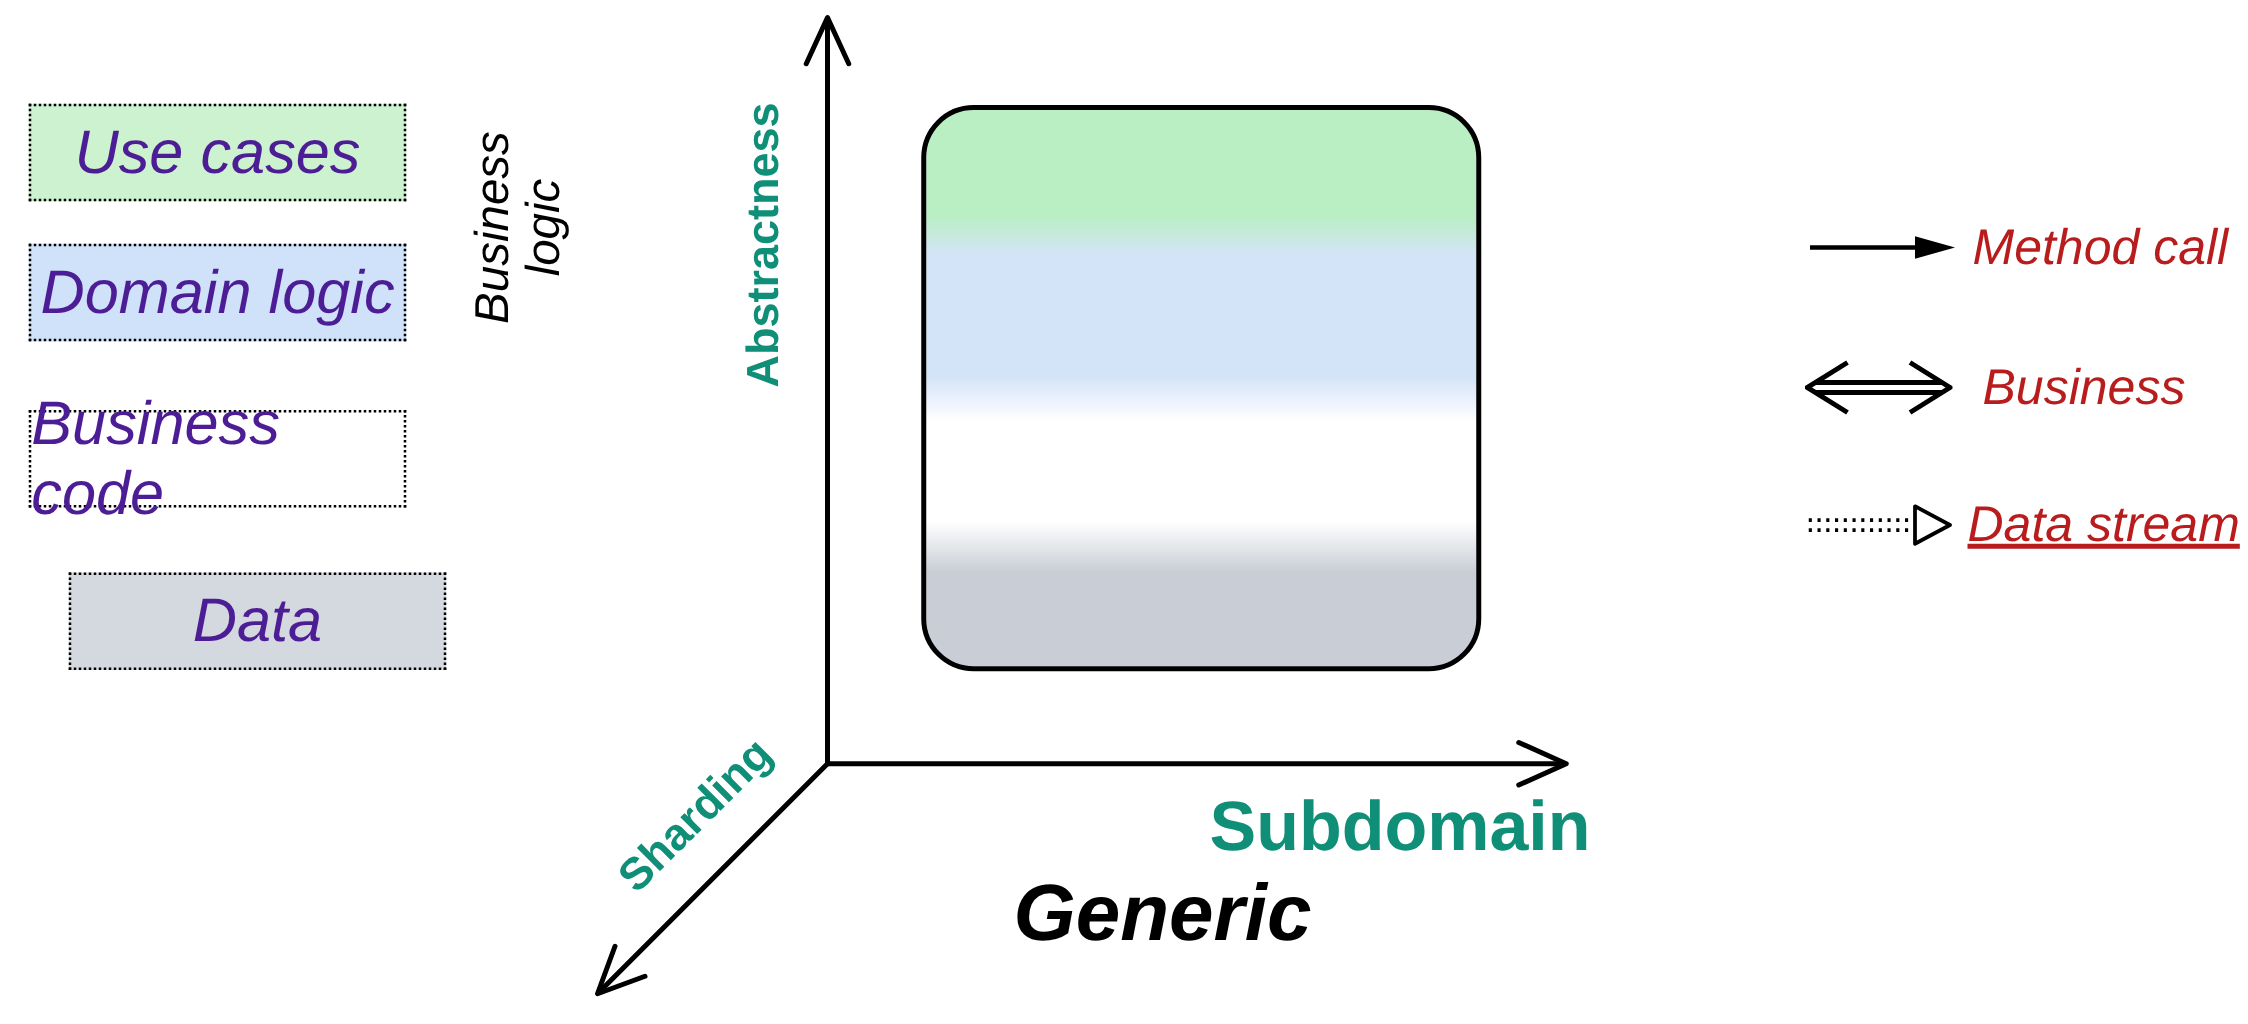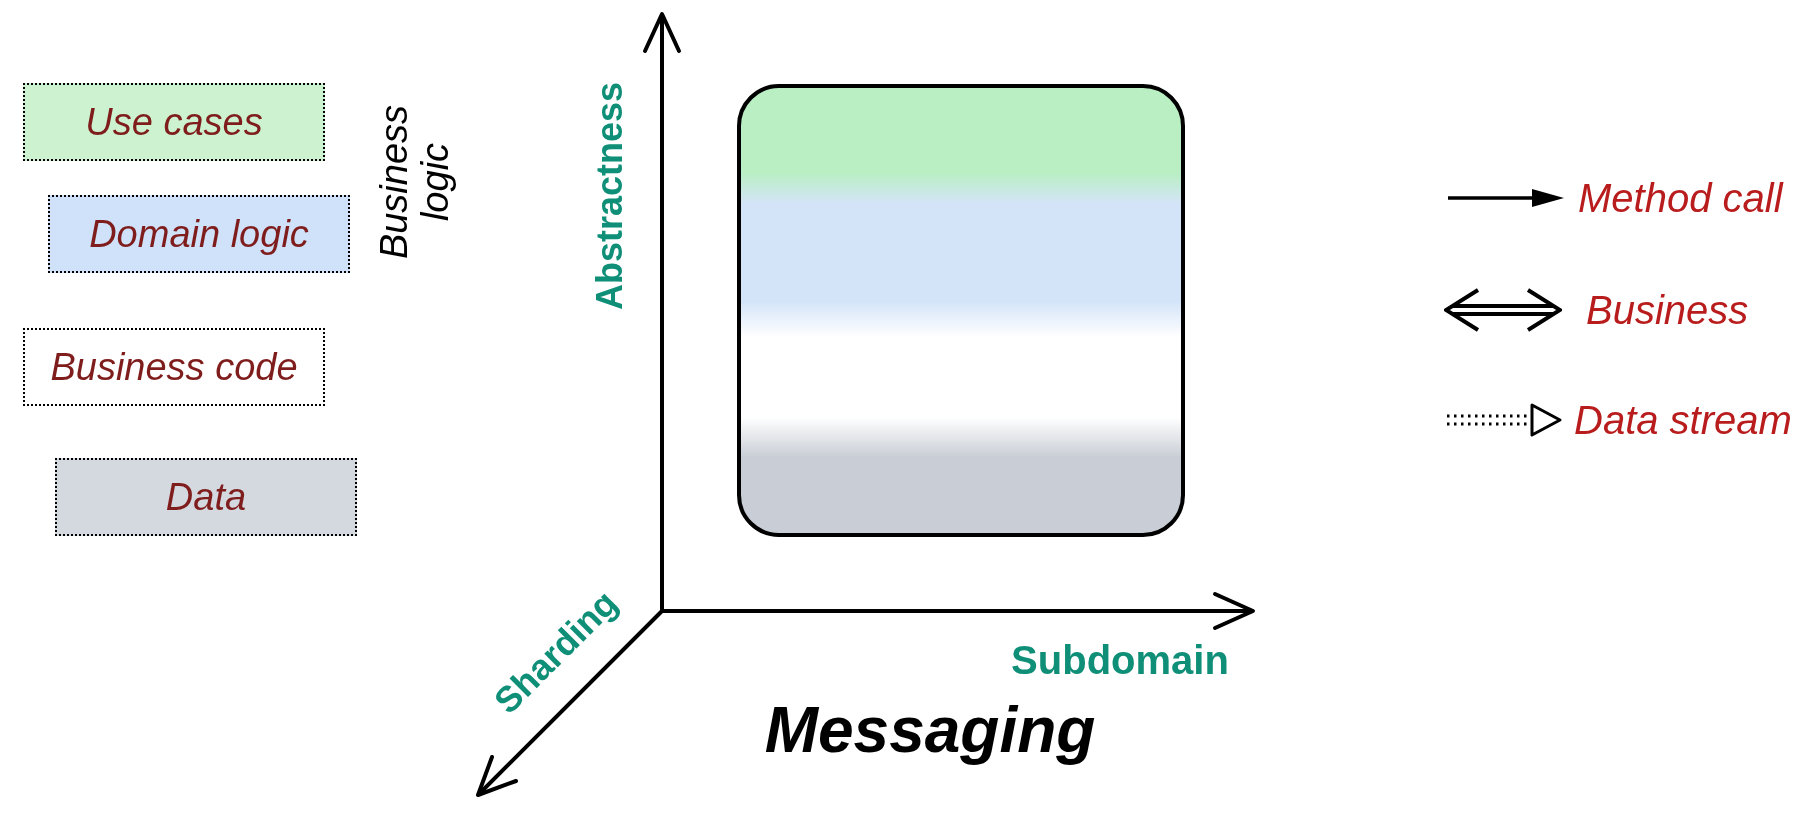--- a/index.html
+++ b/index.html
@@ -17,22 +17,22 @@
   
   .layer-box {
     left: 23px;
     width: 302px;
     height: 78px;
     border: 2px dotted #000000;
     display: flex;
     align-items: center;
     justify-content: center;
     font-style: italic;
-    font-size: 38px;
-    color: #7f1d1d;
+    font-size: 49px;
+    color: #4c1d95;
   }
   #layer-use-cases    { top: 83px; }
   #layer-domain-logic { top: 195px; }
   #layer-generic-code { top: 328px; }
   #layer-data         { top: 458px; }
 
   
   #business-logic {
     left: 305px;
     top: 136px;
@@ -57,21 +57,21 @@
   
   .axis-label {
     font-weight: bold;
     display: flex;
     align-items: center;
     justify-content: center;
     white-space: nowrap;
   }
   #abstractness-label { left: 480px; top: 176px; width: 260px; height: 40px; font-size: 36px; transform: rotate(-90deg); }
   #sharding-label     { left: 466px; top: 632px; width: 180px; height: 40px; font-size: 36px; transform: rotate(-45deg); }
-  #subdomain-label    { left: 1000px; top: 638px; width: 240px; height: 44px; font-size: 40px; }
+  #subdomain-label    { left: 1000px; top: 638px; width: 240px; height: 44px; font-size: 56px; }
 
   
   #monolith-box {
     left: 737px;
     top: 84px;
     width: 448px;
     height: 453px;
     border: 4px solid #000000;
     border-radius: 42px;
     background: linear-gradient(to bottom,
@@ -100,36 +100,36 @@
     font-style: italic;
     font-size: 40px;
     color: #b91c1c;
     height: 44px;
     display: flex;
     align-items: center;
     white-space: nowrap;
   }
   #method-call-label { left: 1578px; top: 176px; }
   #messaging-label   { left: 1586px; top: 288px; }
-  #data-stream-label { left: 1574px; top: 398px; }
+  #data-stream-label { left: 1574px; top: 398px; text-decoration: underline; }
 
   #method-call-glyph { left: 1446px; top: 185px; }
   #messaging-glyph   { left: 1444px; top: 288px; }
   #data-stream-glyph { left: 1444px; top: 400px; }
 </style>
 </head>
 <body>
 
 <div id="canvas">
 
   <div>
     <div class="abs layer-box" id="layer-use-cases" style="background-color: rgb(205, 242, 207);">
       <span>Use cases</span>
     </div>
-    <div class="abs layer-box" id="layer-domain-logic" style="background-color: rgb(207, 226, 249); margin-left: 25px;">
+    <div class="abs layer-box" id="layer-domain-logic" style="background-color: rgb(207, 226, 249);">
       <span>Domain logic</span>
     </div>
     <div class="abs layer-box" id="layer-generic-code" style="background-color: rgb(255, 255, 255);">
       <span>Business code</span>
     </div>
     <div class="abs layer-box" id="layer-data" style="background-color: rgb(212, 216, 223); margin-left: 32px;">
       <span>Data</span>
     </div>
   </div>
 
@@ -151,21 +151,21 @@
       <line x1="662" y1="611" x2="481" y2="792"></line>
       <polyline points="516,781 478,795 492,757"></polyline>
     </g>
   </svg>
 
   <div class="abs axis-label" id="abstractness-label" style="color: rgb(15, 143, 119);">Abstractness</div>
   <div class="abs axis-label" id="sharding-label" style="color: rgb(15, 143, 119);">Sharding</div>
   <div class="abs axis-label" id="subdomain-label" style="color: rgb(15, 143, 119);">Subdomain</div>
 
   <div class="abs" id="monolith-box"></div>
-  <div class="abs" id="monolith-label">Messaging</div>
+  <div class="abs" id="monolith-label">Generic</div>
 
   <div>
 
     <svg class="abs" id="method-call-glyph" width="120" height="26" viewBox="0 0 120 26">
       <line x1="2" y1="13" x2="86" y2="13" stroke="#000000" stroke-width="3.5"></line>
       <polygon points="86,4 118,13 86,22" fill="#000000"></polygon>
     </svg>
     <div class="abs arrow-label" id="method-call-label">Method call</div>
 
     <svg class="abs" id="messaging-glyph" width="118" height="44" viewBox="0 0 118 44">

